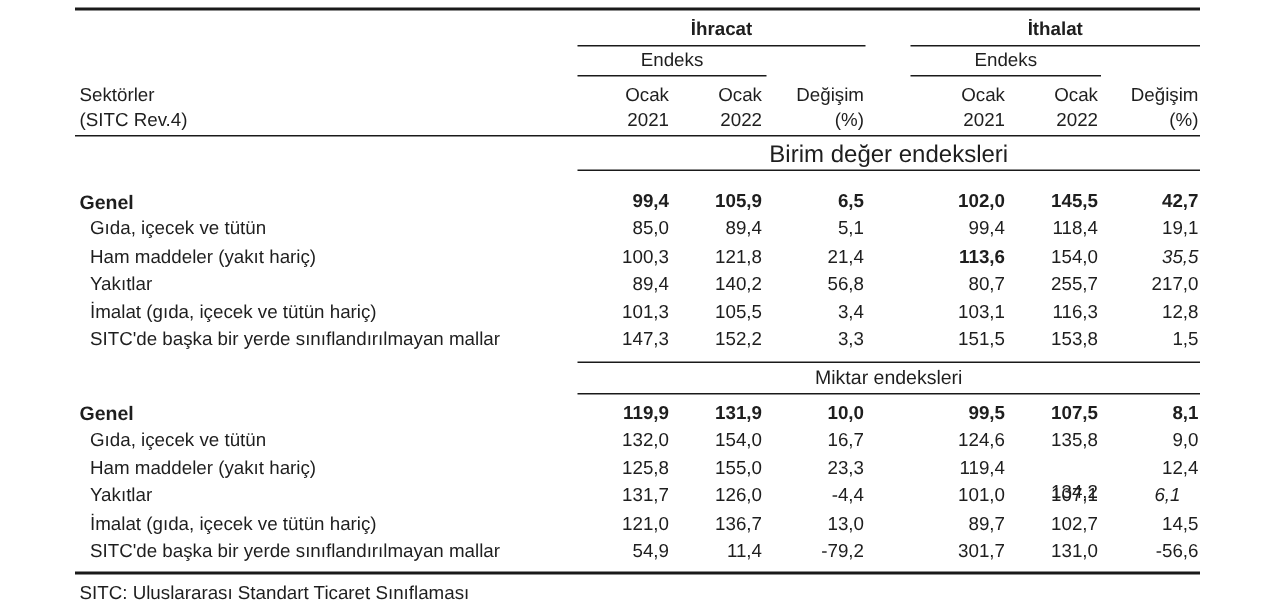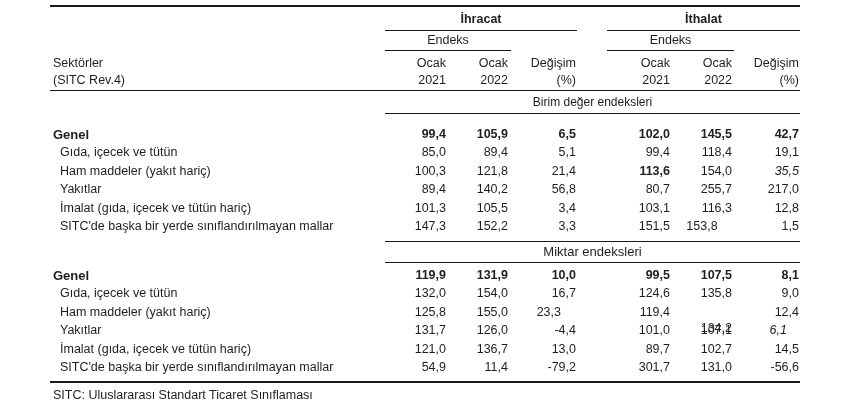--- a/index.html
+++ b/index.html
@@ -40,21 +40,21 @@
 
 <div class="abs r" style="left:610px; top:56px; width:60px;">Ocak</div>
 <div class="abs r" style="left:610px; top:73px; width:60px;">2021</div>
 <div class="abs r" style="left:672px; top:56px; width:60px;">Ocak</div>
 <div class="abs r" style="left:672px; top:73px; width:60px;">2022</div>
 <div class="abs r" style="left:739px; top:56px; width:60px;">Değişim</div>
 <div class="abs r" style="left:739px; top:73px; width:60px;">(%)</div>
 
 <div class="line" style="left:50px; top:90px; width:750px; height:1px;"></div>
 
-<div class="abs c" style="left:385px; top:95px; width:415px; font-size:12px;">Birim değer endeksleri</div>
+<div class="abs c" style="left:385px; top:95px; width:415px; font-size:16px;">Birim değer endeksleri</div>
 <div class="line" style="left:385px; top:113px; width:415px; height:1px;"></div>
 
 <div id="sec0">
     <div class="row b" style="top: 127px;">
       <div class="abs" style="left: 53px; top: 0px; font-size: 13px;">Genel</div>
       <div class="num" style="left: 386px; top: 0px;">99,4</div>
       <div class="num" style="left: 448px; top: 0px;">105,9</div>
       <div class="num" style="left: 516px; top: 0px;">6,5</div>
       <div class="num" style="left: 610px; top: 0px;">102,0</div>
       <div class="num" style="left: 672px; top: 0px;">145,5</div>
@@ -95,21 +95,21 @@
       <div class="num" style="left: 610px; top: 0px;">103,1</div>
       <div class="num" style="left: 672px; top: 0px;">116,3</div>
       <div class="num" style="left: 739px; top: 0px;">12,8</div>
     </div>
     <div class="row" style="top: 219px;">
       <div class="abs" style="left: 60px; top: 0px;">SITC'de başka bir yerde sınıflandırılmayan mallar</div>
       <div class="num" style="left: 386px; top: 0px;">147,3</div>
       <div class="num" style="left: 448px; top: 0px;">152,2</div>
       <div class="num" style="left: 516px; top: 0px;">3,3</div>
       <div class="num" style="left: 610px; top: 0px;">151,5</div>
-      <div class="num" style="left: 672px; top: 0px; text-align: center;">153,8</div>
+      <div class="num" style="left: 672px; top: 0px;">153,8</div>
       <div class="num" style="left: 739px; top: 0px;">1,5</div>
     </div>
   </div>
 
 <div class="line" style="left:385px; top:241px; width:415px; height:1px;"></div>
 <div class="abs c" style="left:385px; top:244px; width:415px; font-size:13px;">Miktar endeksleri</div>
 <div class="line" style="left:385px; top:262px; width:415px; height:1px;"></div>
 
 <div id="sec1">
     <div class="row b" style="top: 268px;">
@@ -127,21 +127,21 @@
       <div class="num" style="left: 448px; top: 0px;">154,0</div>
       <div class="num" style="left: 516px; top: 0px;">16,7</div>
       <div class="num" style="left: 610px; top: 0px;">124,6</div>
       <div class="num" style="left: 672px; top: 0px;">135,8</div>
       <div class="num" style="left: 739px; top: 0px;">9,0</div>
     </div>
     <div class="row" style="top: 304.8px;">
       <div class="abs" style="left: 60px; top: 0px;">Ham maddeler (yakıt hariç)</div>
       <div class="num" style="left: 386px; top: 0px;">125,8</div>
       <div class="num" style="left: 448px; top: 0px;">155,0</div>
-      <div class="num" style="left: 501px; top: 0px;">23,3</div>
+      <div class="num" style="left: 516px; top: 0px;">23,3</div>
       <div class="num" style="left: 610px; top: 0px;">119,4</div>
       <div class="num" style="left: 672px; top: 0px; margin-top: 16px;">134,2</div>
       <div class="num" style="left: 739px; top: 0px;">12,4</div>
     </div>
     <div class="row" style="top: 323.2px;">
       <div class="abs" style="left: 60px; top: 0px;">Yakıtlar</div>
       <div class="num" style="left: 386px; top: 0px;">131,7</div>
       <div class="num" style="left: 448px; top: 0px;">126,0</div>
       <div class="num" style="left: 516px; top: 0px;">-4,4</div>
       <div class="num" style="left: 610px; top: 0px;">101,0</div>

